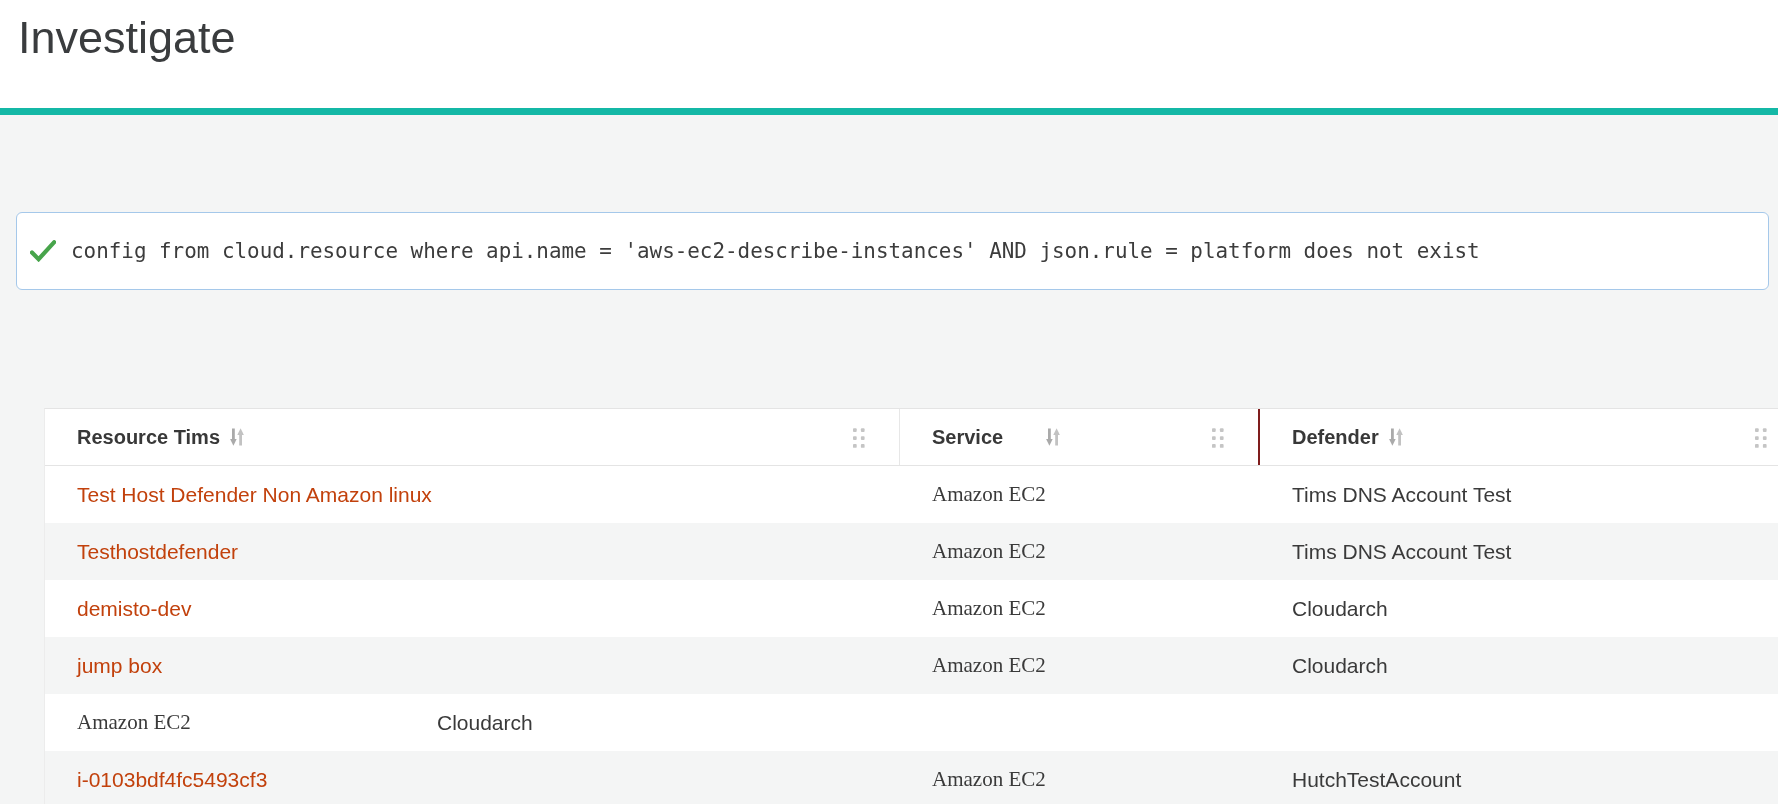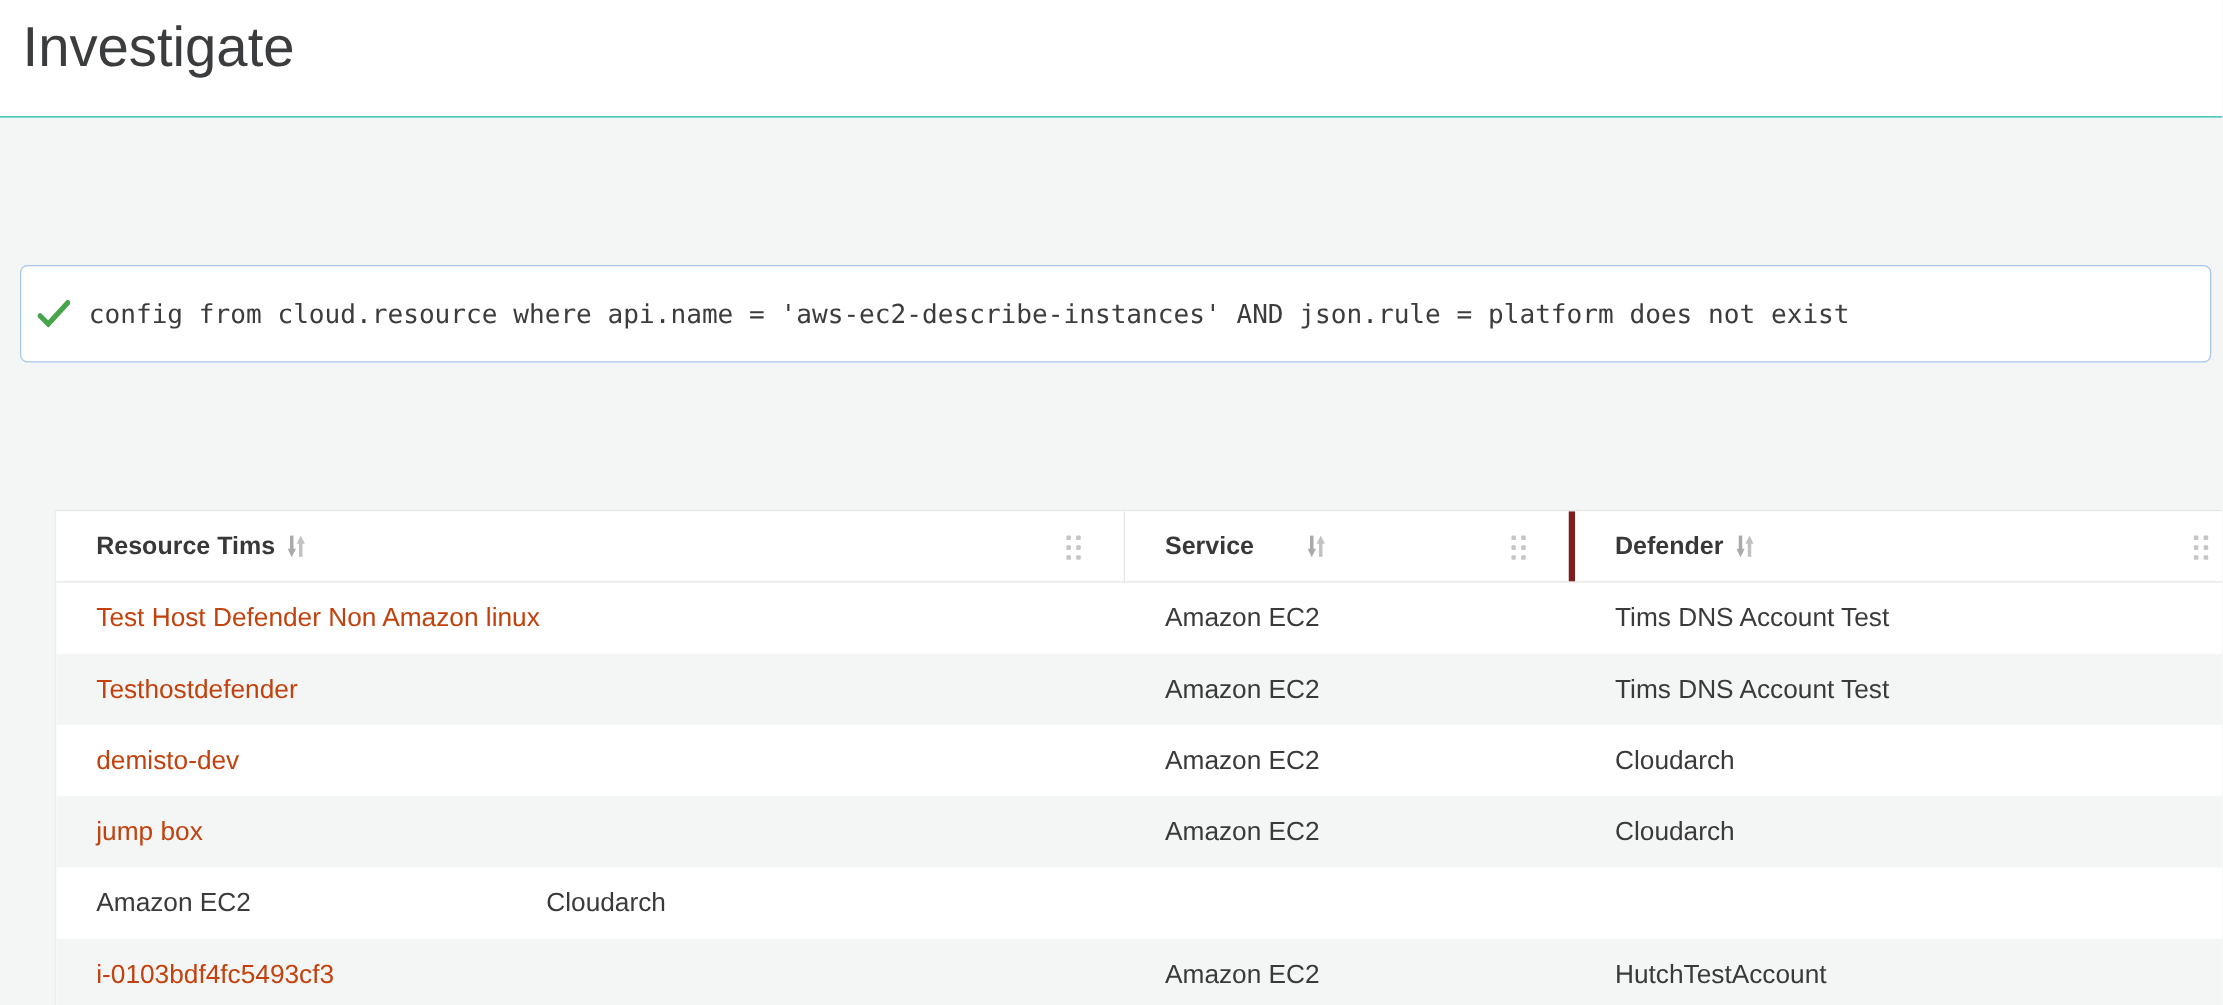--- a/index.html
+++ b/index.html
@@ -1,52 +1,52 @@
 <!DOCTYPE html>
 <html><head>
 <meta charset="utf-8">
 <style>
   * { margin:0; padding:0; box-sizing:border-box; }
   html,body { background:#f4f5f5; }
   body { font-family:"Liberation Sans", sans-serif; }
   .app { position:relative; width:1778px; height:804px; background:#f4f5f5; overflow:hidden; }
 
   
-  .page-header { position:absolute; left:0; top:0; width:1778px; height:94px;
-                 background:#ffffff; border-bottom:1px solid #14b8a6; }
+  .page-header { position:absolute; left:0; top:0; width:1778px; height:115px;
+                 background:#ffffff; border-bottom:7px solid #14b8a6; }
   .page-title { position:absolute; left:18px; top:15px; font-size:45px; line-height:46px;
                 color:#3a3c3e; letter-spacing:0; }
 
   
   .query-box { position:absolute; left:16px; top:212px; width:1753px; height:78px;
                background:#ffffff; border:1px solid #a5c8ea; border-radius:6px;
                display:flex; align-items:center; }
   .check-icon { margin-left:13px; flex:0 0 auto; display:block; }
   .query-text { margin-left:15px; font-family:"DejaVu Sans Mono", monospace;
                 font-size:20.9px; color:#3c3c3c; white-space:pre; }
 
   
   .table { position:absolute; left:44px; top:408px; width:1734px; height:396px;
            overflow:hidden; border-top:1px solid #e4e4e4; border-left:1px solid #ececec;
            background:#ffffff; }
   .table-inner { width:1757px; }
   .thead { display:flex; height:57px; border-bottom:1px solid #e4e4e4; background:#ffffff; }
   .th { position:relative; display:flex; align-items:center; padding-left:32px; height:56px; }
   .th.c0 { width:855px; border-right:1px solid #e7e7e7; }
-  .th.c1 { width:360px; border-right:5px solid #7f1d1d;gap:33px; }
+  .th.c1 { width:360px; border-right:2px solid #7f1d1d;gap:33px; }
   .th.c2 { width:541px; }
   .th-label { font-size:20px; font-weight:bold; color:#383838; }
   .sort-icon { margin-left:10px; display:block; }
   .drag-icon { position:absolute; right:34px; top:50%; margin-top:-9px; display:block; }
 
   .row { display:flex; height:57px; }
   .row:nth-child(even) { background:#f4f5f5; }
   .cell { display:flex; align-items:center; padding-left:32px; font-size:21px; color:#3a3a3a; }
   .cell.c0 { width:855px; }
-  .cell.c1 { width:360px; }
+  .cell.c1 { width:360px;font-family:Liberation Serif, serif; }
   .cell.c2 { width:541px; }
   a.resource-link { color:#c2410c; text-decoration:none; cursor:pointer; }
 </style>
 </head>
 <body>
 
 <div class="app">
 
   <div class="page-header">
     <div class="page-title">Investigate</div>

